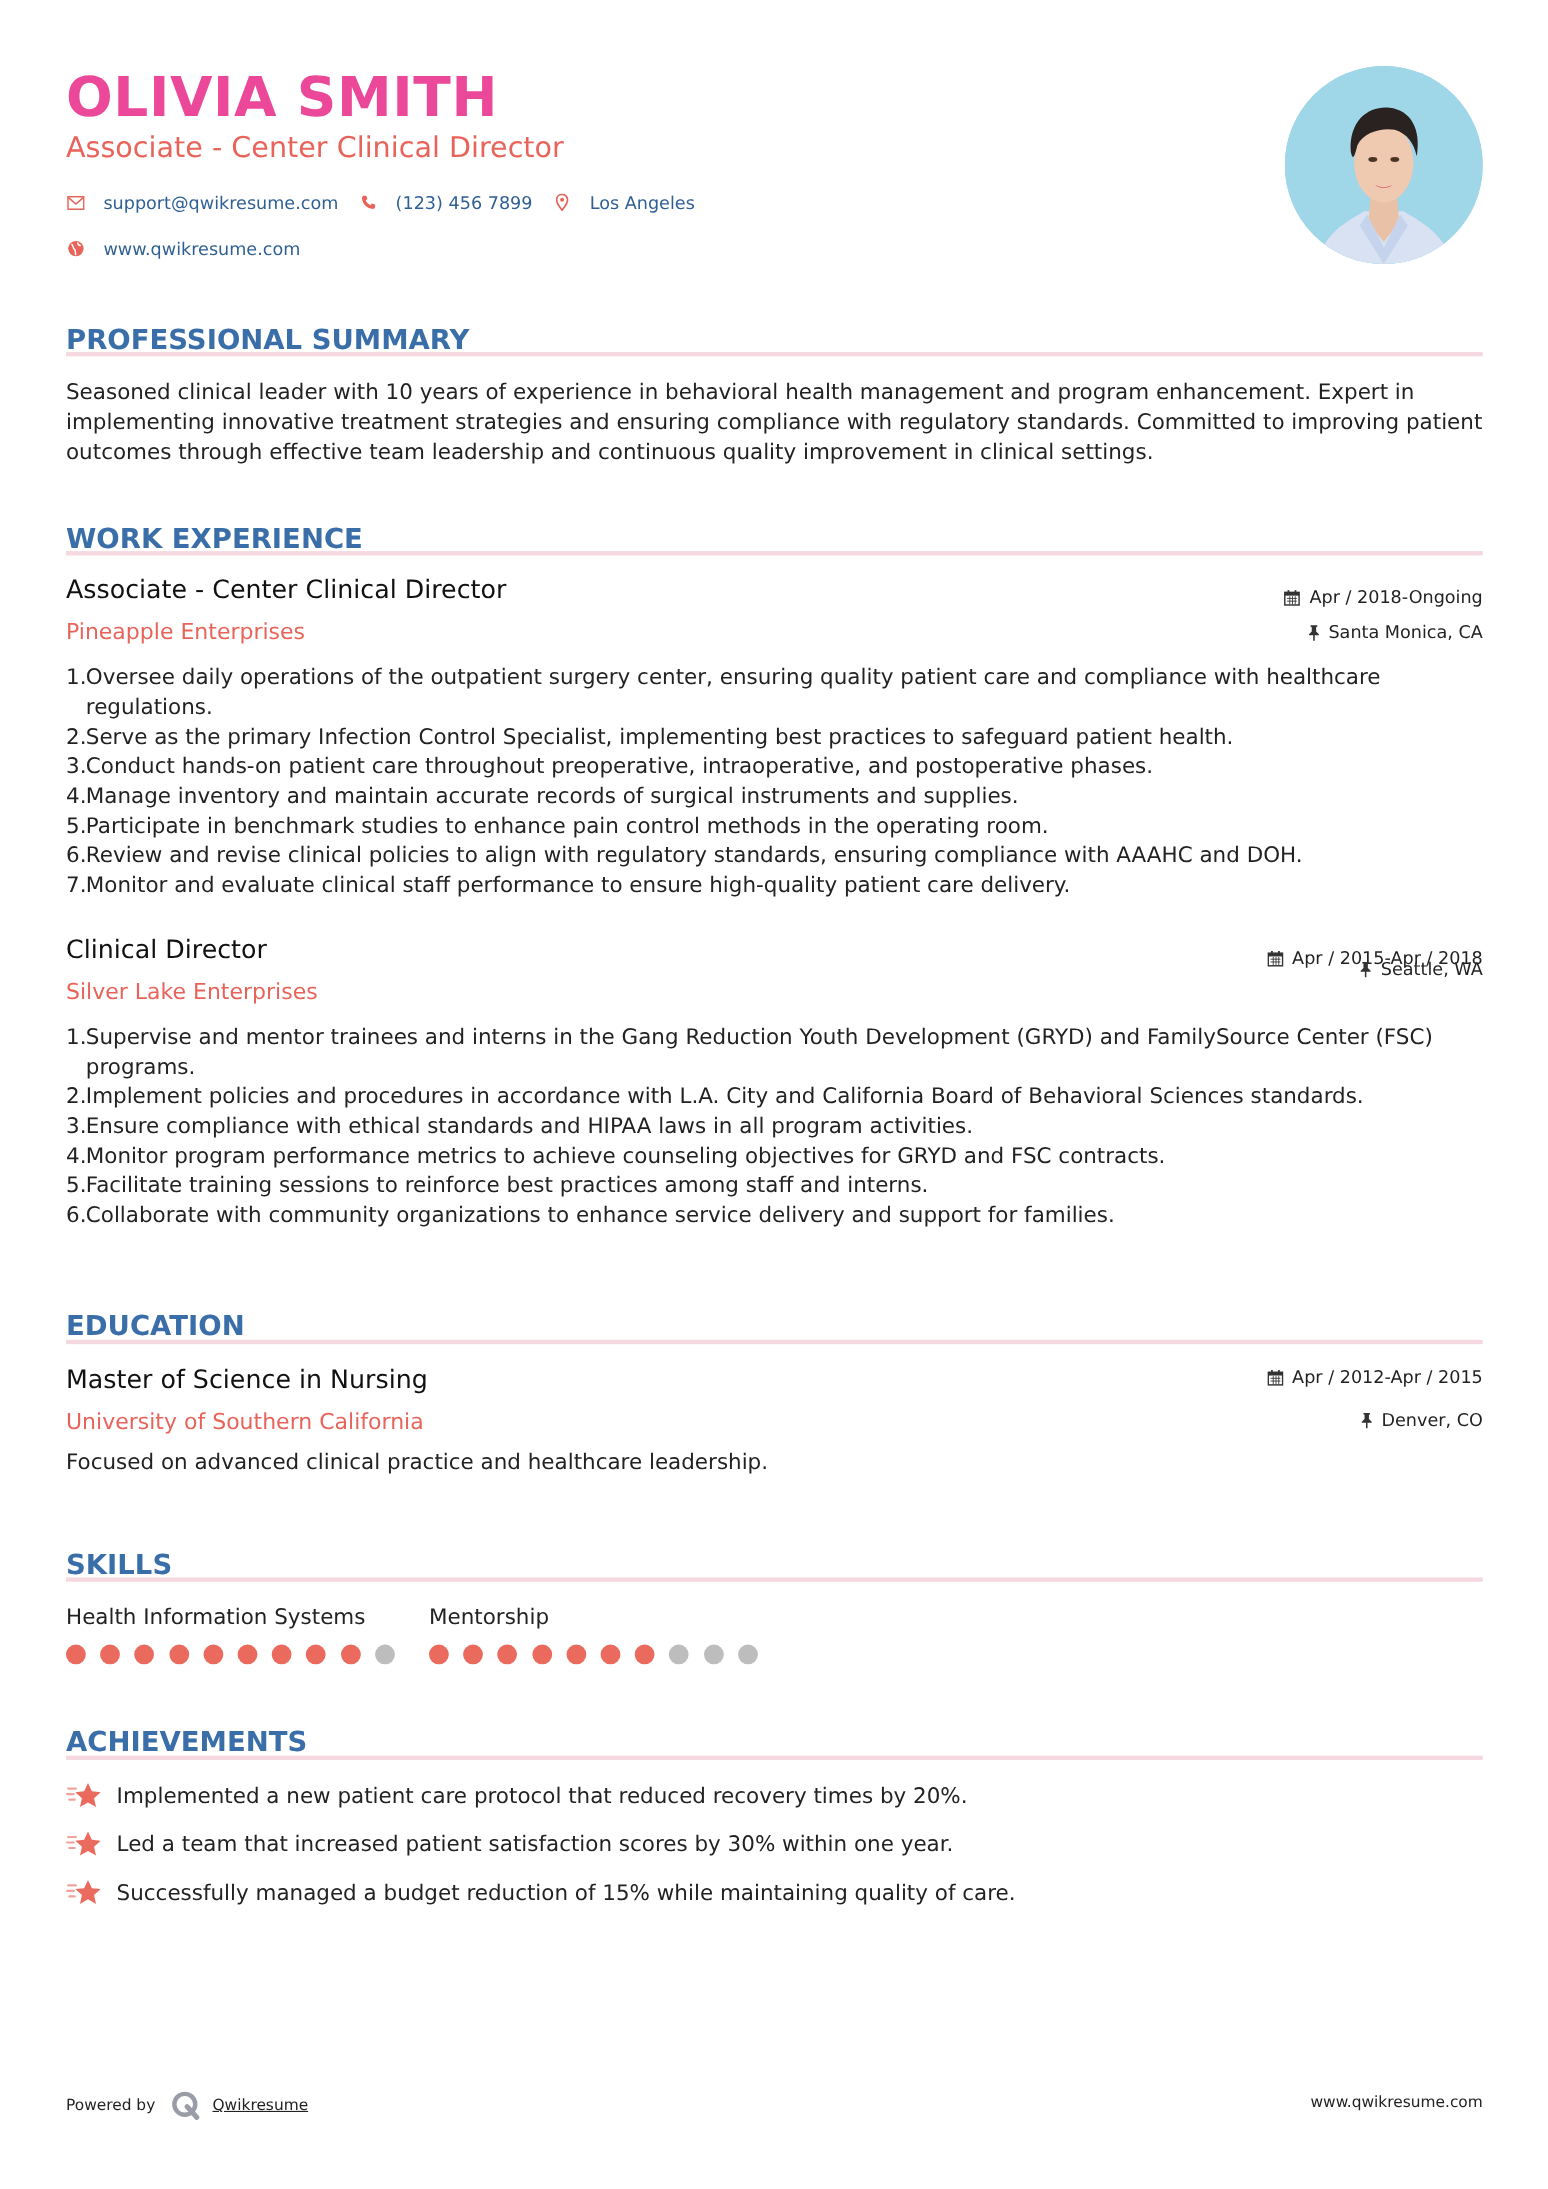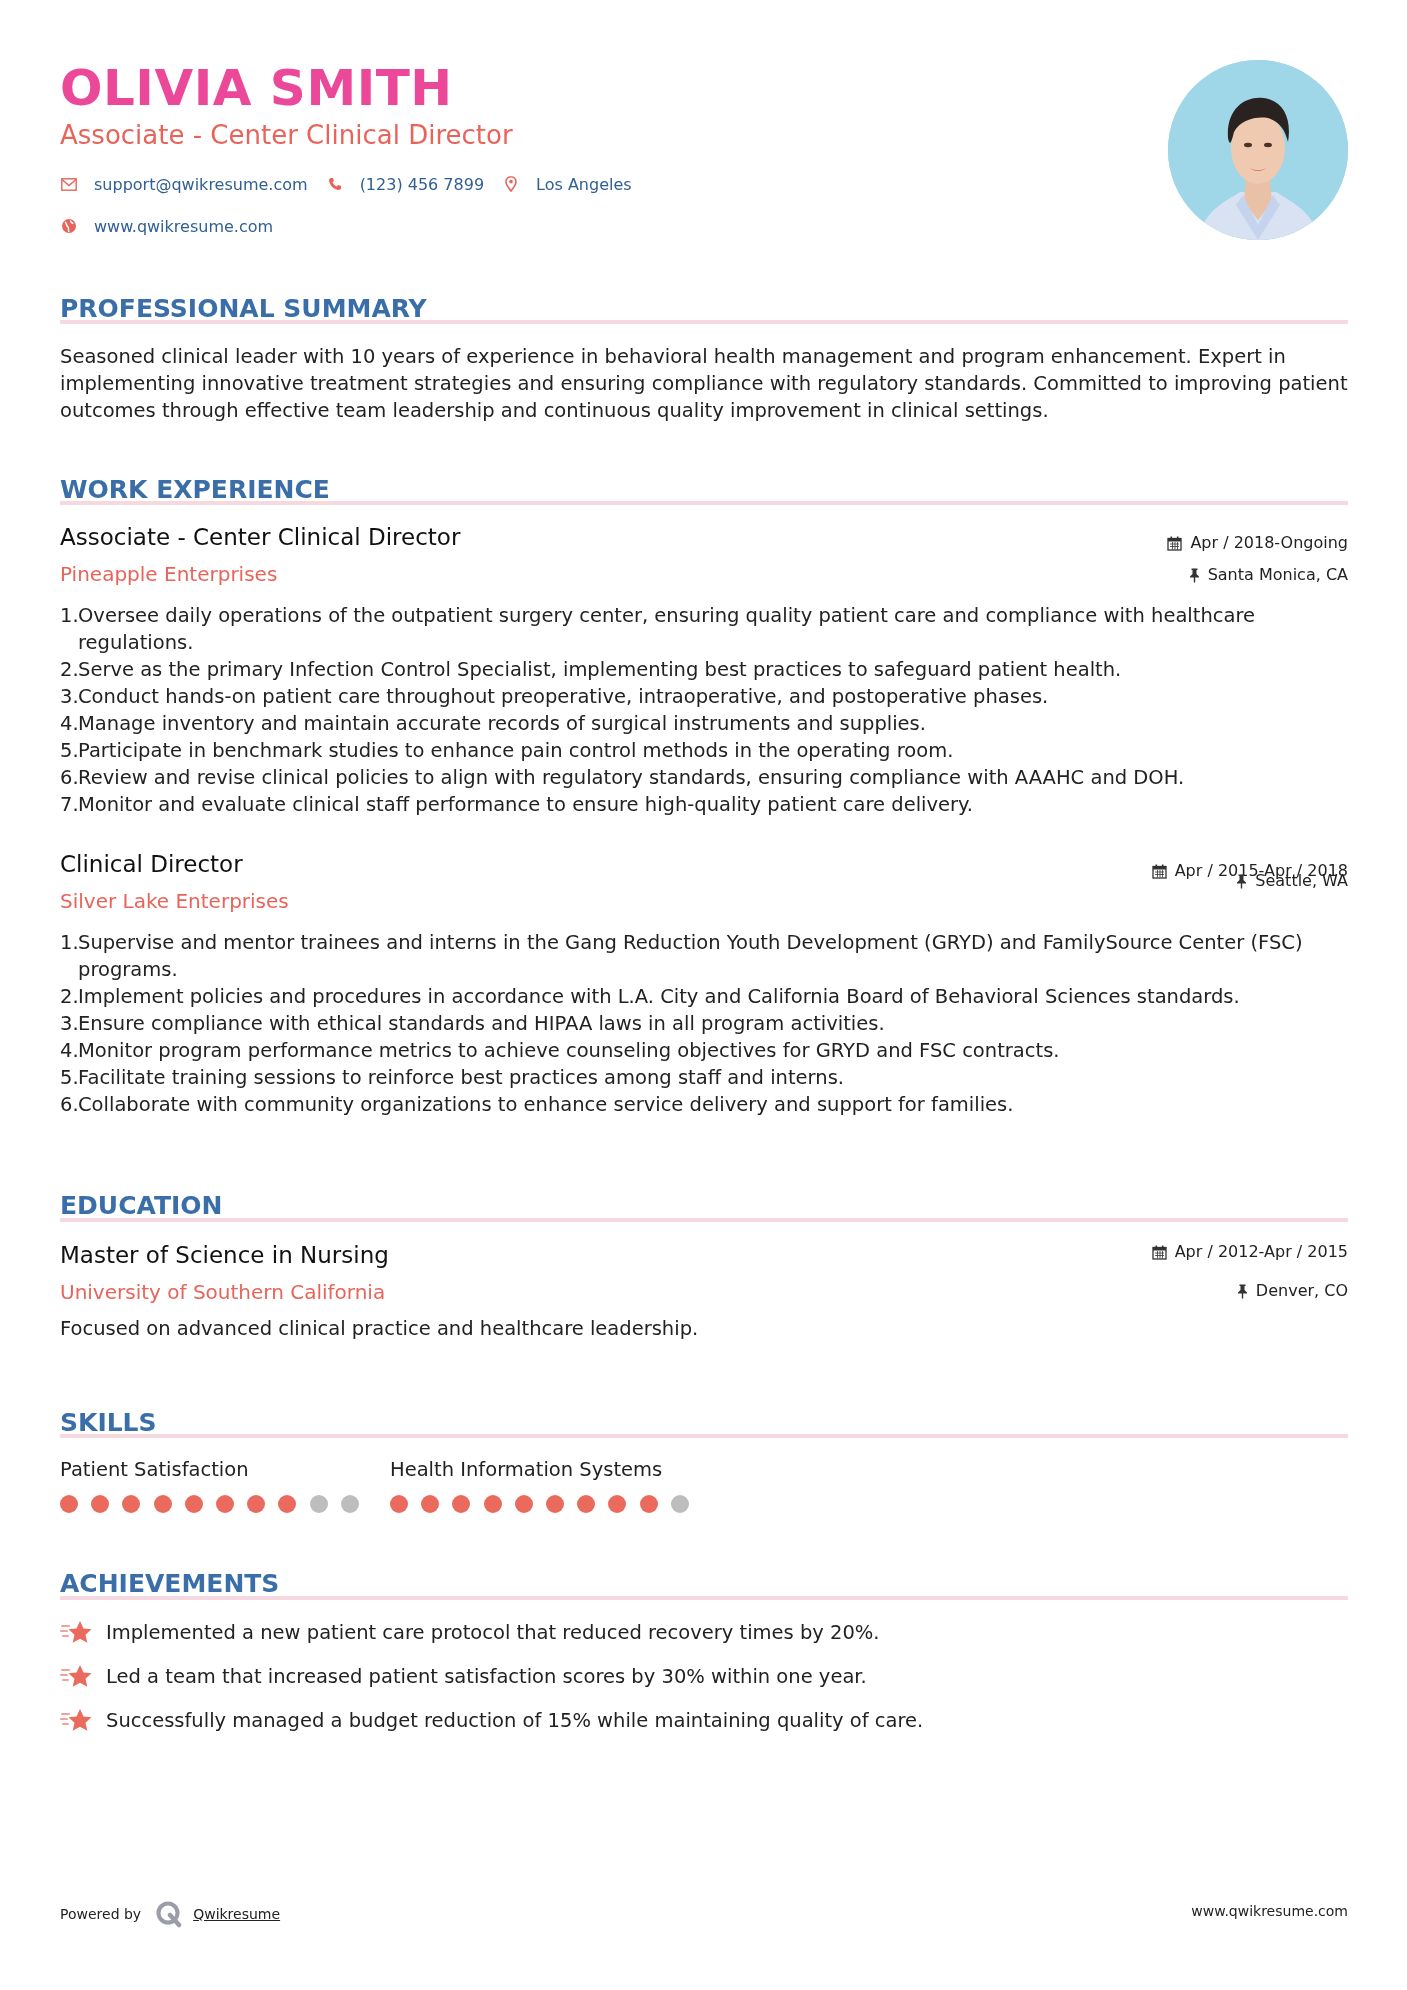--- a/index.html
+++ b/index.html
@@ -180,46 +180,46 @@
       </svg>
   </span>
   <span>Denver, CO</span>
 </div>
 <div class="abs para" style="top:1315px;">Focused on advanced clinical practice and healthcare leadership.</div>
 
 <div class="abs section-h" style="top:1396px;">SKILLS</div>
 <div class="abs section-line" style="top:1434px;"></div>
 <div class="abs skills" style="top:1457px;">
   <div class="skill">
-    <div class="skill-label">Patient Satisfaction</div>
+    <div class="skill-label">Health Information Systems</div>
     <div class="dots">
         <span class="dot on"></span>
         <span class="dot on"></span>
         <span class="dot on"></span>
         <span class="dot on"></span>
         <span class="dot on"></span>
         <span class="dot on"></span>
         <span class="dot on"></span>
         <span class="dot on"></span>
-        <span class="dot"></span>
+        <span class="dot on"></span>
         <span class="dot"></span>
       </div>
   </div>
   <div class="skill">
-    <div class="skill-label">Health Information Systems</div>
+    <div class="skill-label">Mentorship</div>
     <div class="dots">
         <span class="dot on"></span>
         <span class="dot on"></span>
         <span class="dot on"></span>
         <span class="dot on"></span>
         <span class="dot on"></span>
         <span class="dot on"></span>
         <span class="dot on"></span>
-        <span class="dot on"></span>
-        <span class="dot on"></span>
+        <span class="dot"></span>
+        <span class="dot"></span>
         <span class="dot"></span>
       </div>
   </div>
 </div>
 
 <div class="abs section-h" style="top:1557px;">ACHIEVEMENTS</div>
 <div class="abs section-line" style="top:1596px;"></div>
 
 <div class="abs ach" style="top:1617px;">
   <span class="ic">

